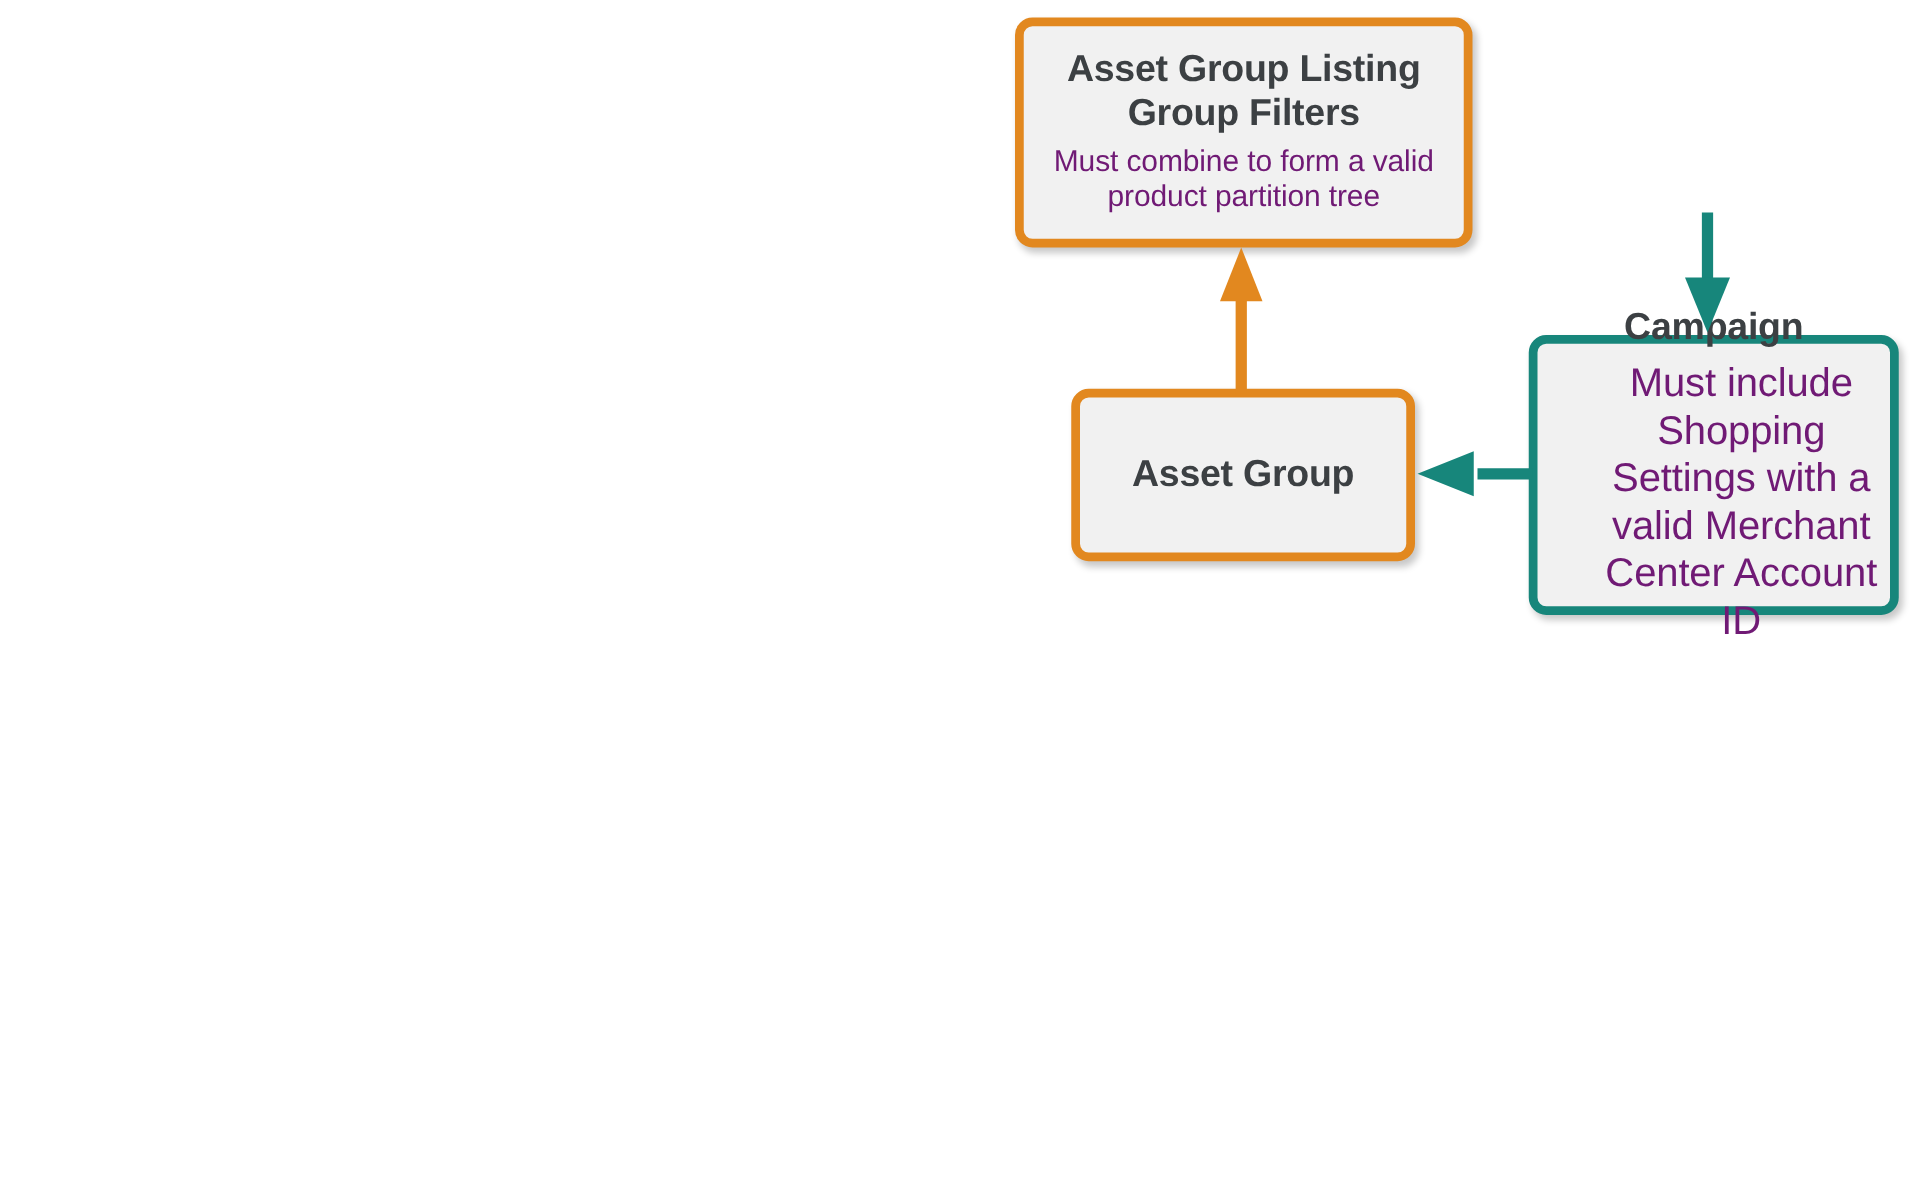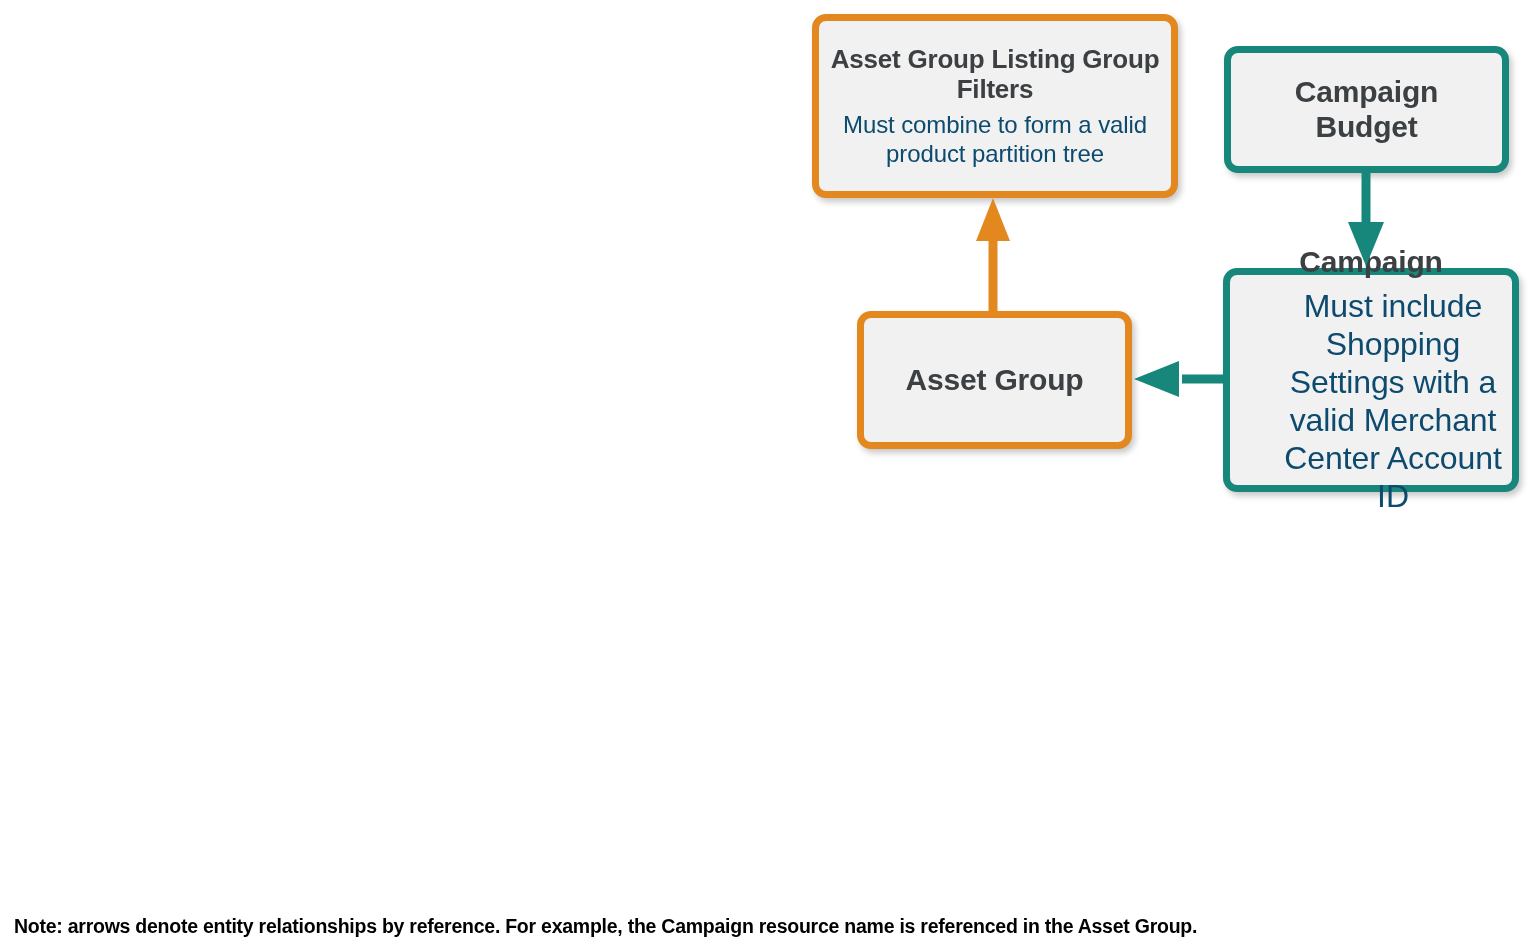--- a/index.html
+++ b/index.html
@@ -36,35 +36,35 @@
     box-shadow: 3px 4px 6px rgba(0,0,0,0.22);
     padding: 6px 10px;
   }
   .node .title {
     color: #3c4043;
     font-weight: bold;
     line-height: 1.16;
     letter-spacing: -0.2px;
   }
   .node .subtitle {
-    color: #0c4a6e;
+    color: #701a75;
     font-weight: normal;
     line-height: 1.19;
     letter-spacing: -0.1px;
   }
 
   .node.orange { border-color: #e2881f; }
   .node.teal   { border-color: #17867b; }
 
   
   #node-aglgf {
     left: 812px;  top: 14px;
     width: 366px; height: 184px;
   }
-  #node-aglgf .title    { font-size: 26px; margin-bottom: 7px; }
+  #node-aglgf .title    { font-size: 30px; margin-bottom: 7px; }
   #node-aglgf .subtitle { font-size: 24px; }
 
   #node-campaign-budget {
     left: 1224px; top: 46px;
     width: 285px; height: 127px;
   }
   #node-campaign-budget .title { font-size: 30px; }
 
   #node-asset-group {
     left: 857px;  top: 311px;
@@ -101,23 +101,20 @@
 </head>
 <body>
 
 <div id="canvas">
 
   <div class="node orange" id="node-aglgf">
     <div class="title">Asset Group Listing Group Filters</div>
     <div class="subtitle">Must combine to form a valid product partition tree</div>
   </div>
 
-  <div class="node teal" id="node-campaign-budget">
-    <div class="title">Campaign Budget</div>
-  </div>
 
   <div class="node orange" id="node-asset-group">
     <div class="title">Asset Group</div>
   </div>
 
   <div class="node teal" id="node-campaign">
     <div class="title">Campaign</div>
     <div class="subtitle">Must include Shopping Settings with a valid Merchant Center Account ID</div>
   </div>
 
@@ -135,15 +132,14 @@
     </svg>
   </div>
 
   <div class="edge" style="left:0; top:0;">
     <svg width="1538" height="948">
       <line x1="1226" y1="379" x2="1182" y2="379" stroke="#17867b" stroke-width="9"></line>
       <polygon points="1134,379 1179,361 1179,397" fill="#17867b"></polygon>
     </svg>
   </div>
 
-  <div id="note">Note: arrows denote entity relationships by reference. For example, the Campaign resource name is referenced in the Asset Group.</div>
 
 </div>
 
 </body></html>

